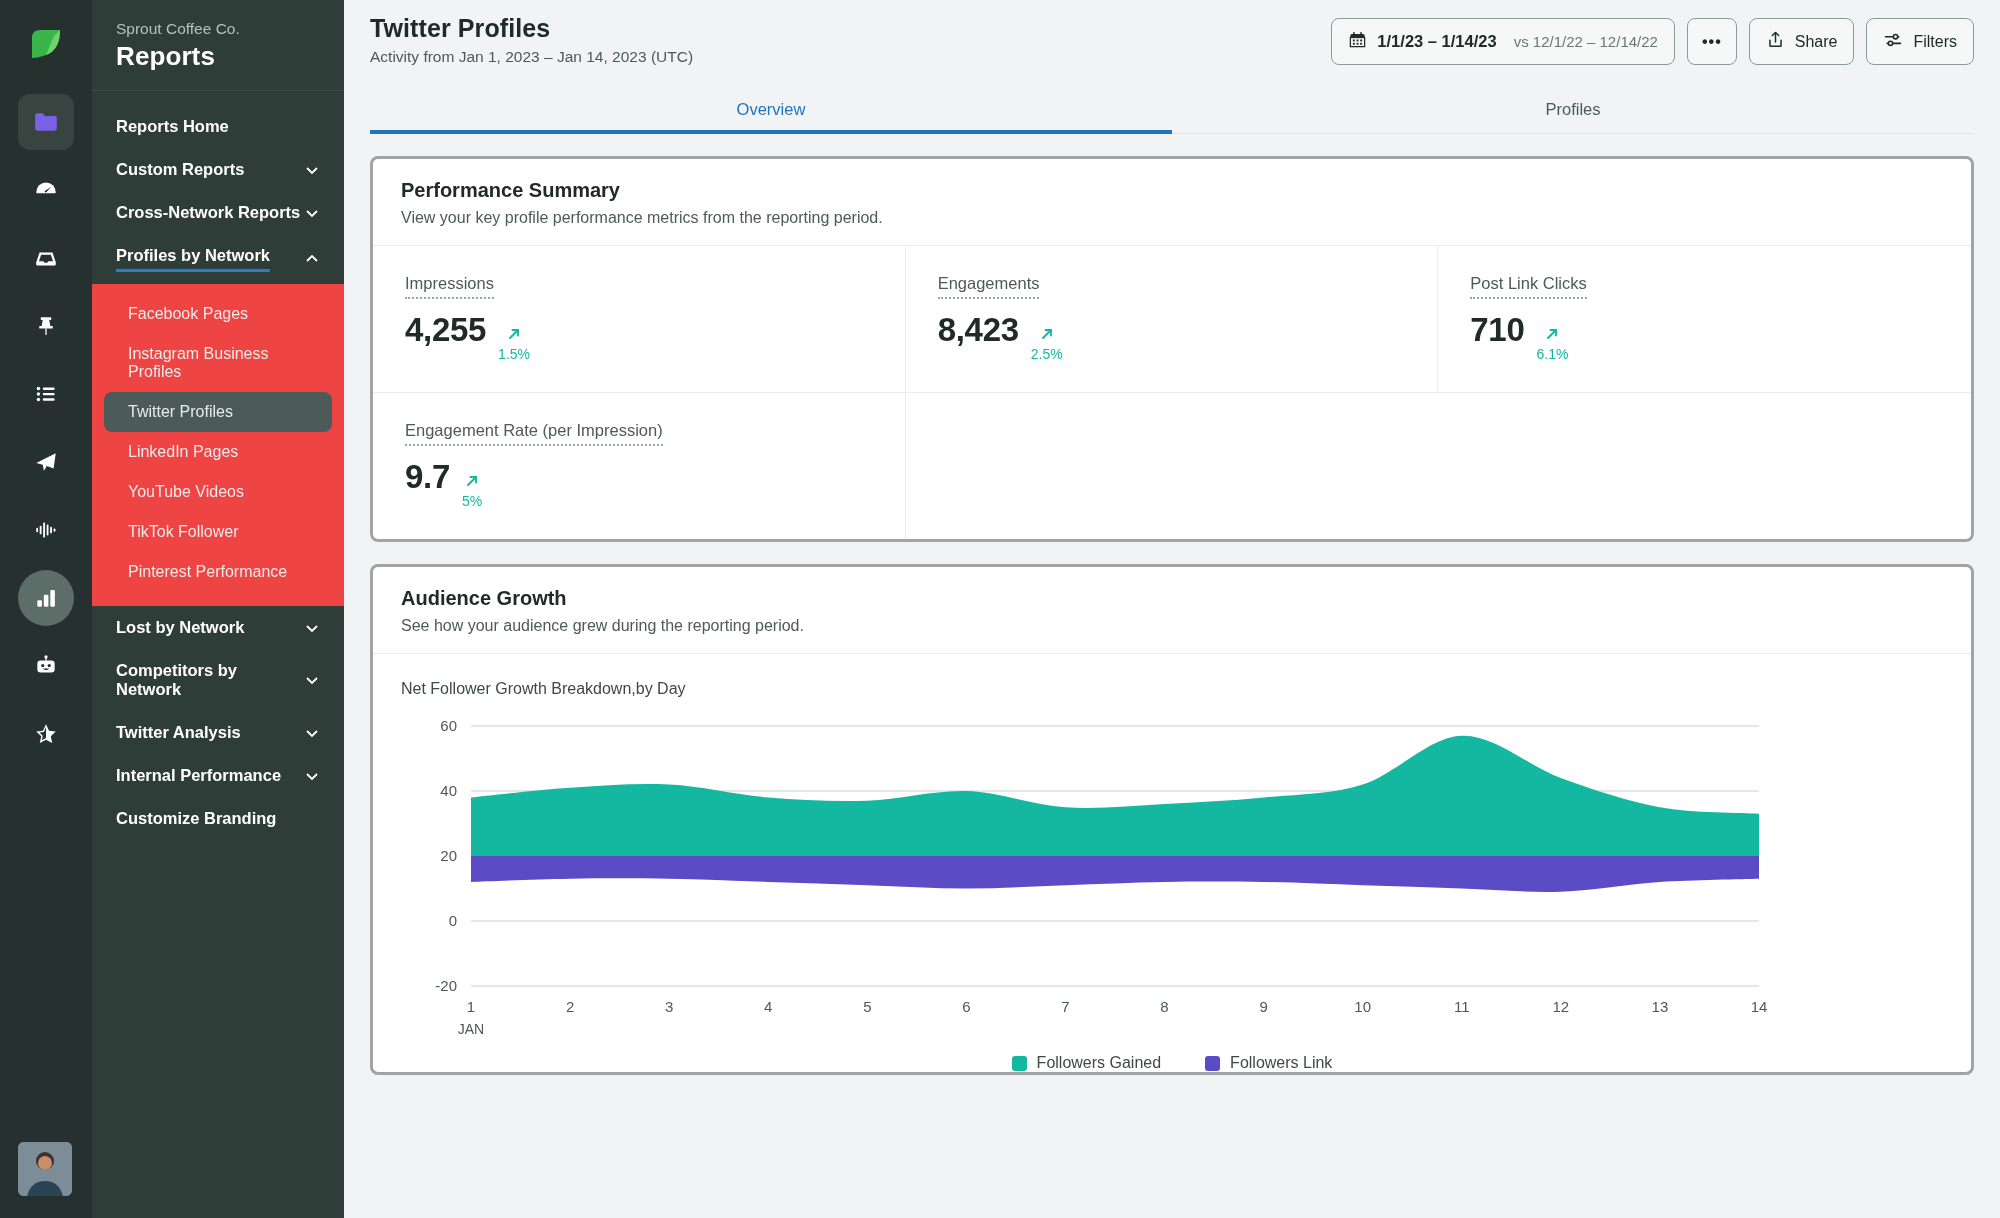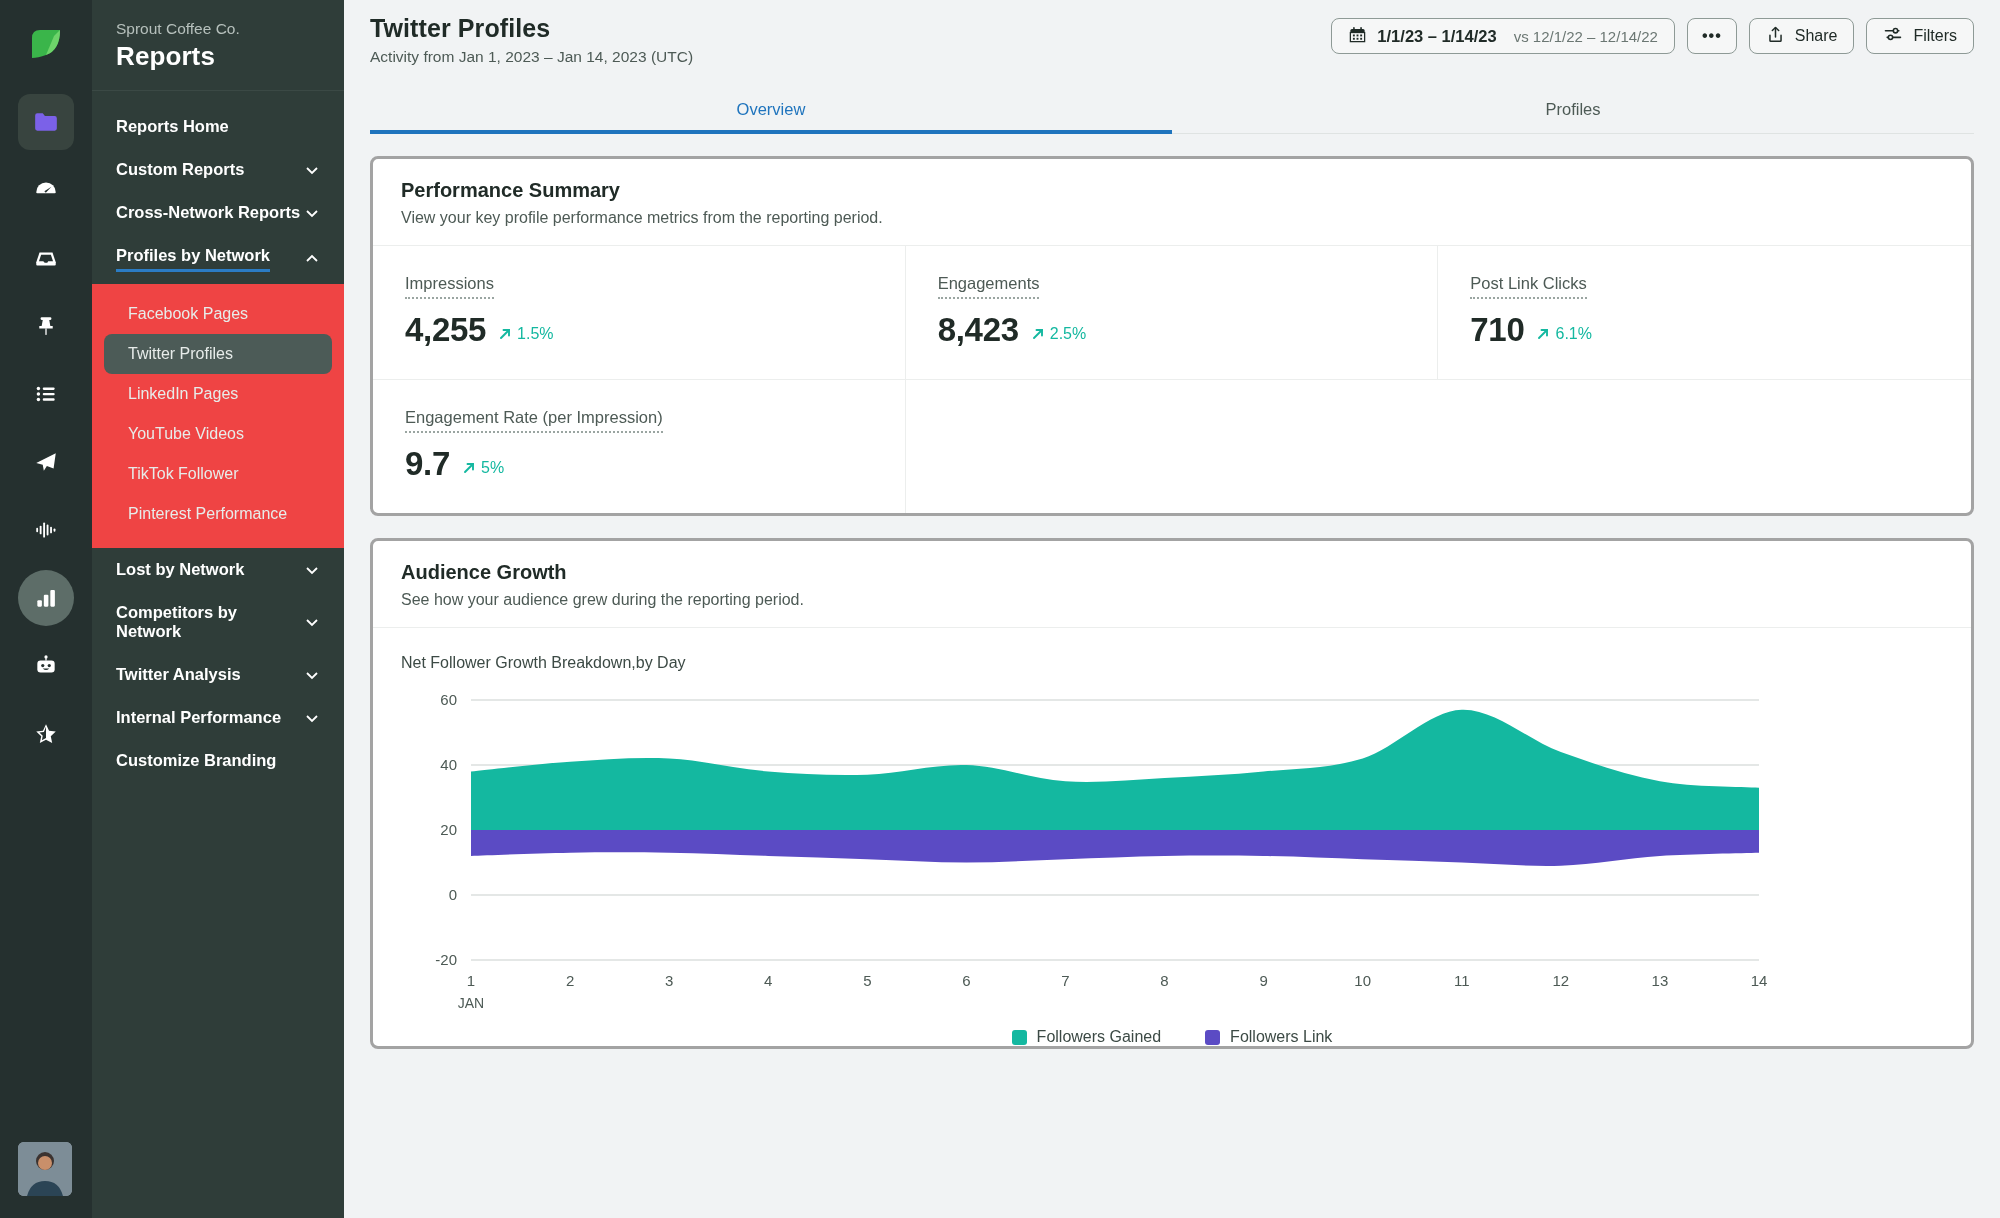--- a/index.html
+++ b/index.html
@@ -52,21 +52,21 @@
   
   .main { flex: 1; background: #f1f3f4; display: flex; flex-direction: column; overflow: hidden; }
   .topbar {
     display: flex; align-items: flex-start; justify-content: space-between;
     padding: 14px 26px 0 26px; height: 78px;
   }
   .page-title { font-size: 25px; font-weight: bold; color: #202b27; letter-spacing: .1px; }
   .page-sub { font-size: 15.5px; color: #4d5a55; margin-top: 5px; }
   .topctl { display: flex; align-items: center; gap: 12px; padding-top: 4px; }
   .btn {
-    display: flex; align-items: center; gap: 10px; height: 36px; padding: 0 16px;
+    display: flex; align-items: center; gap: 10px; height: 47px; padding: 0 16px;
     background: #f6f7f7; border: 1px solid #8e9a96; border-radius: 8px;
     font-size: 16px; color: #202b27; cursor: pointer; white-space: nowrap;
   }
   .btn.icon-only { padding: 0 14px; }
   .dr-main { font-weight: bold; font-size: 16.5px; }
   .dr-vs { color: #6b7773; font-size: 15px; margin-left: 7px; }
 
   .tabs { display: flex; margin: 10px 26px 0 26px; border-bottom: 1px solid #dfe3e2; }
   .tab {
     flex: 1; text-align: center; padding: 12px 0 14px 0; font-size: 16.5px;
@@ -89,21 +89,21 @@
     border-right: 1px solid #eceeed; border-bottom: 1px solid #eceeed;
   }
   .metric.nb { border-bottom: none; }
   .metric.empty { border-right: none; }
   .metric-label {
     font-size: 16.5px; color: #4d5a55; display: inline-block;
     border-bottom: 2px dotted #9aa5a1; padding-bottom: 4px;
   }
   .metric-row { display: flex; align-items: baseline; gap: 12px; margin-top: 12px; }
   .metric-value { font-size: 33px; font-weight: bold; color: #202b27; letter-spacing: -.3px; }
-  .metric-delta { font-size: 16px; color: #14b8a0; display: flex; align-items: center; gap: 5px; }
+  .metric-delta { font-size: 14px; color: #14b8a0; display: flex; align-items: center; gap: 5px; flex-direction: column; }
 
   .chart-wrap { padding: 26px 28px 0 28px; position: relative; }
   .chart-caption { font-size: 16px; color: #3c4a45; margin-bottom: 14px; }
   .chart-area { position: relative; height: 330px; }
   .legend {
     display: flex; justify-content: center; gap: 44px; padding-top: 12px;
     font-size: 16px; color: #3c4a45;
   }
   .legend-item { display: flex; align-items: center; gap: 10px; }
   .swatch { width: 15px; height: 15px; border-radius: 3px; }
@@ -245,20 +245,23 @@
         <span class="chev">
           <svg width="16" height="16" viewBox="0 0 16 16" fill="none" stroke="#ffffff" stroke-width="1.8">
               <path d="M3 10 L8 5 L13 10"></path>
             </svg>
         </span>
       </div>
 
       <div class="subnav">
         <div class="sub-item">
           <span class="lbl">Facebook Pages</span>
+        </div>
+        <div class="sub-item">
+          <span class="lbl">Instagram Business Profiles</span>
         </div>
         <div class="sub-item selected">
           <span class="lbl">Twitter Profiles</span>
         </div>
         <div class="sub-item">
           <span class="lbl">LinkedIn Pages</span>
         </div>
         <div class="sub-item">
           <span class="lbl">YouTube Videos</span>
         </div>

